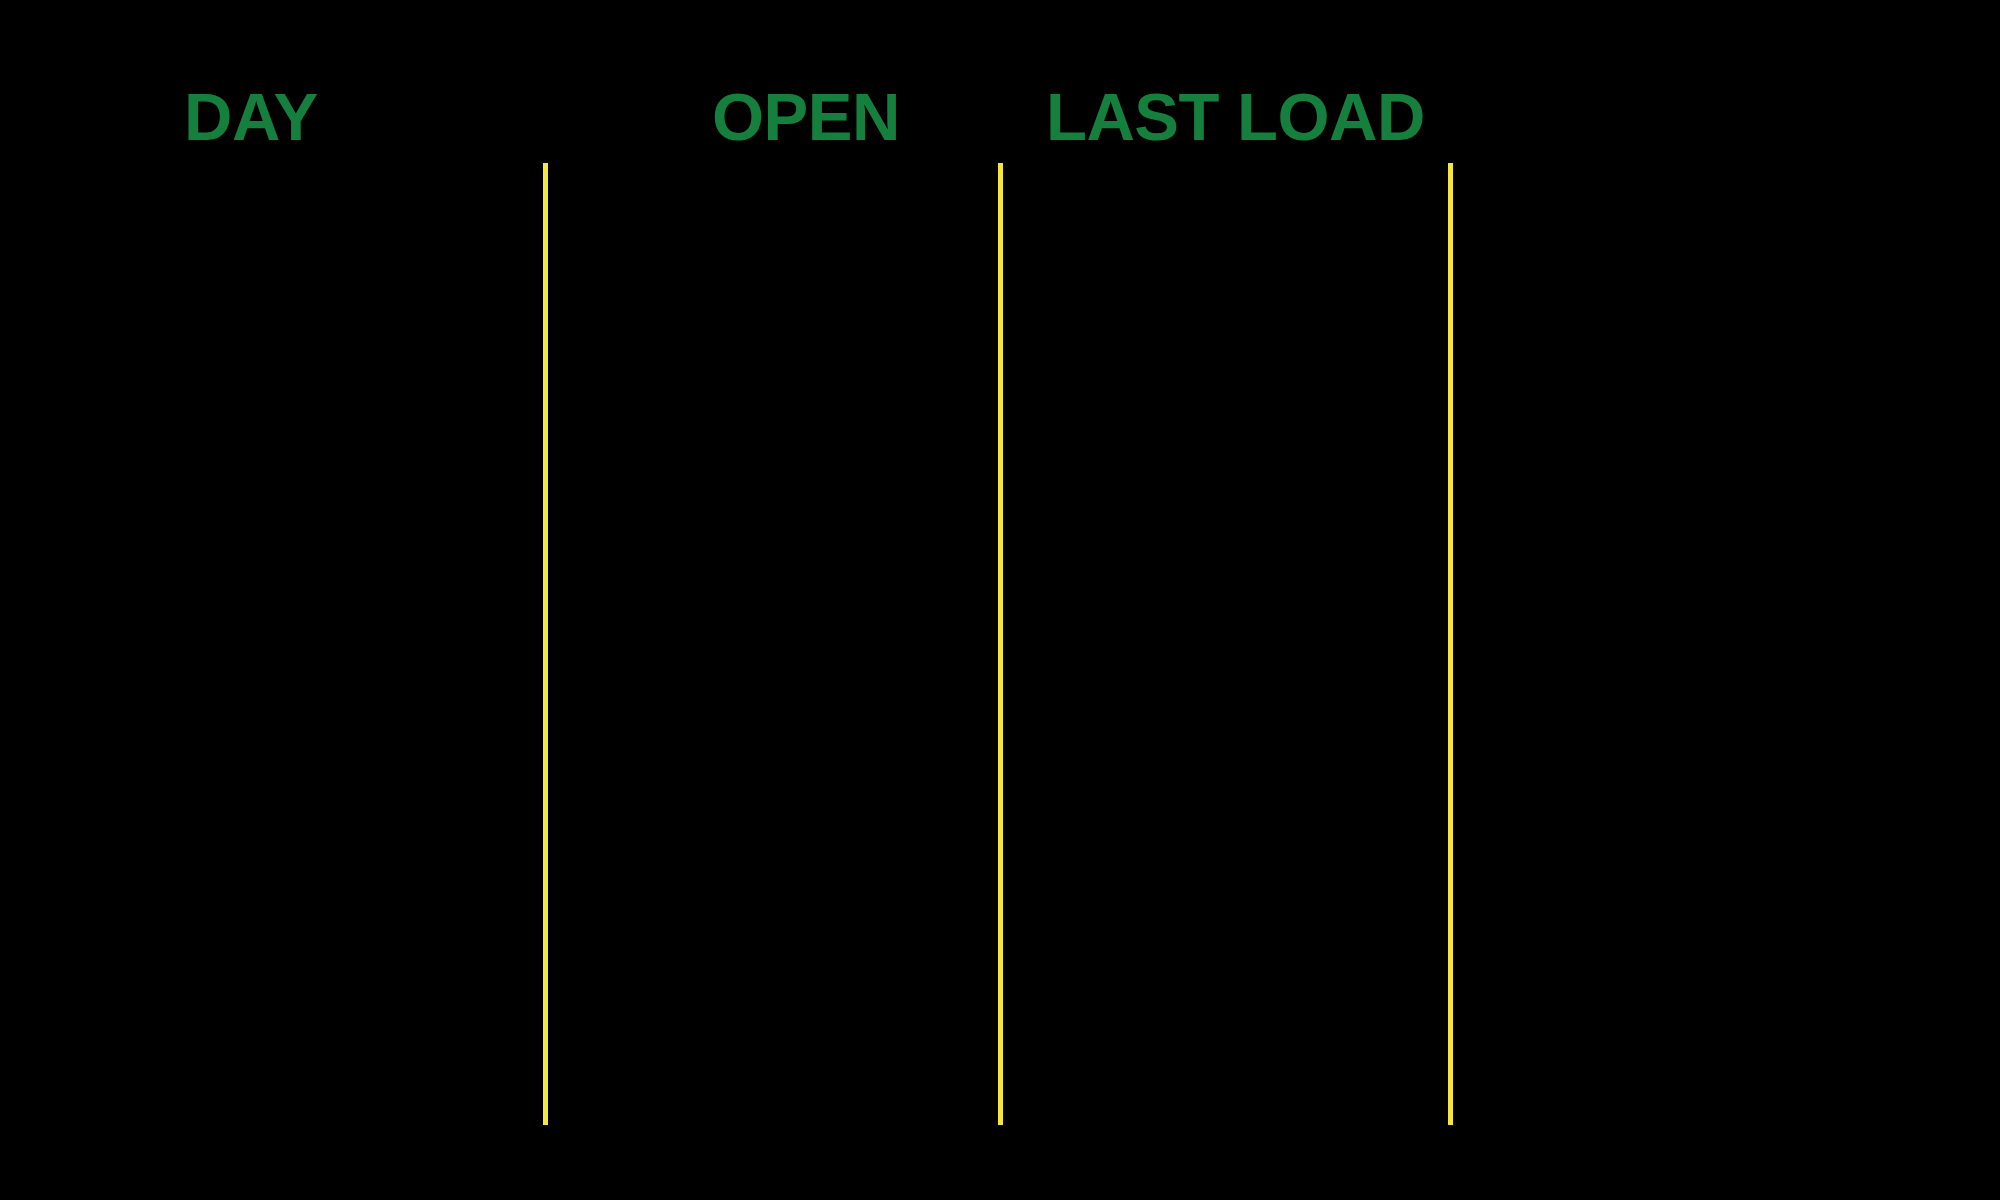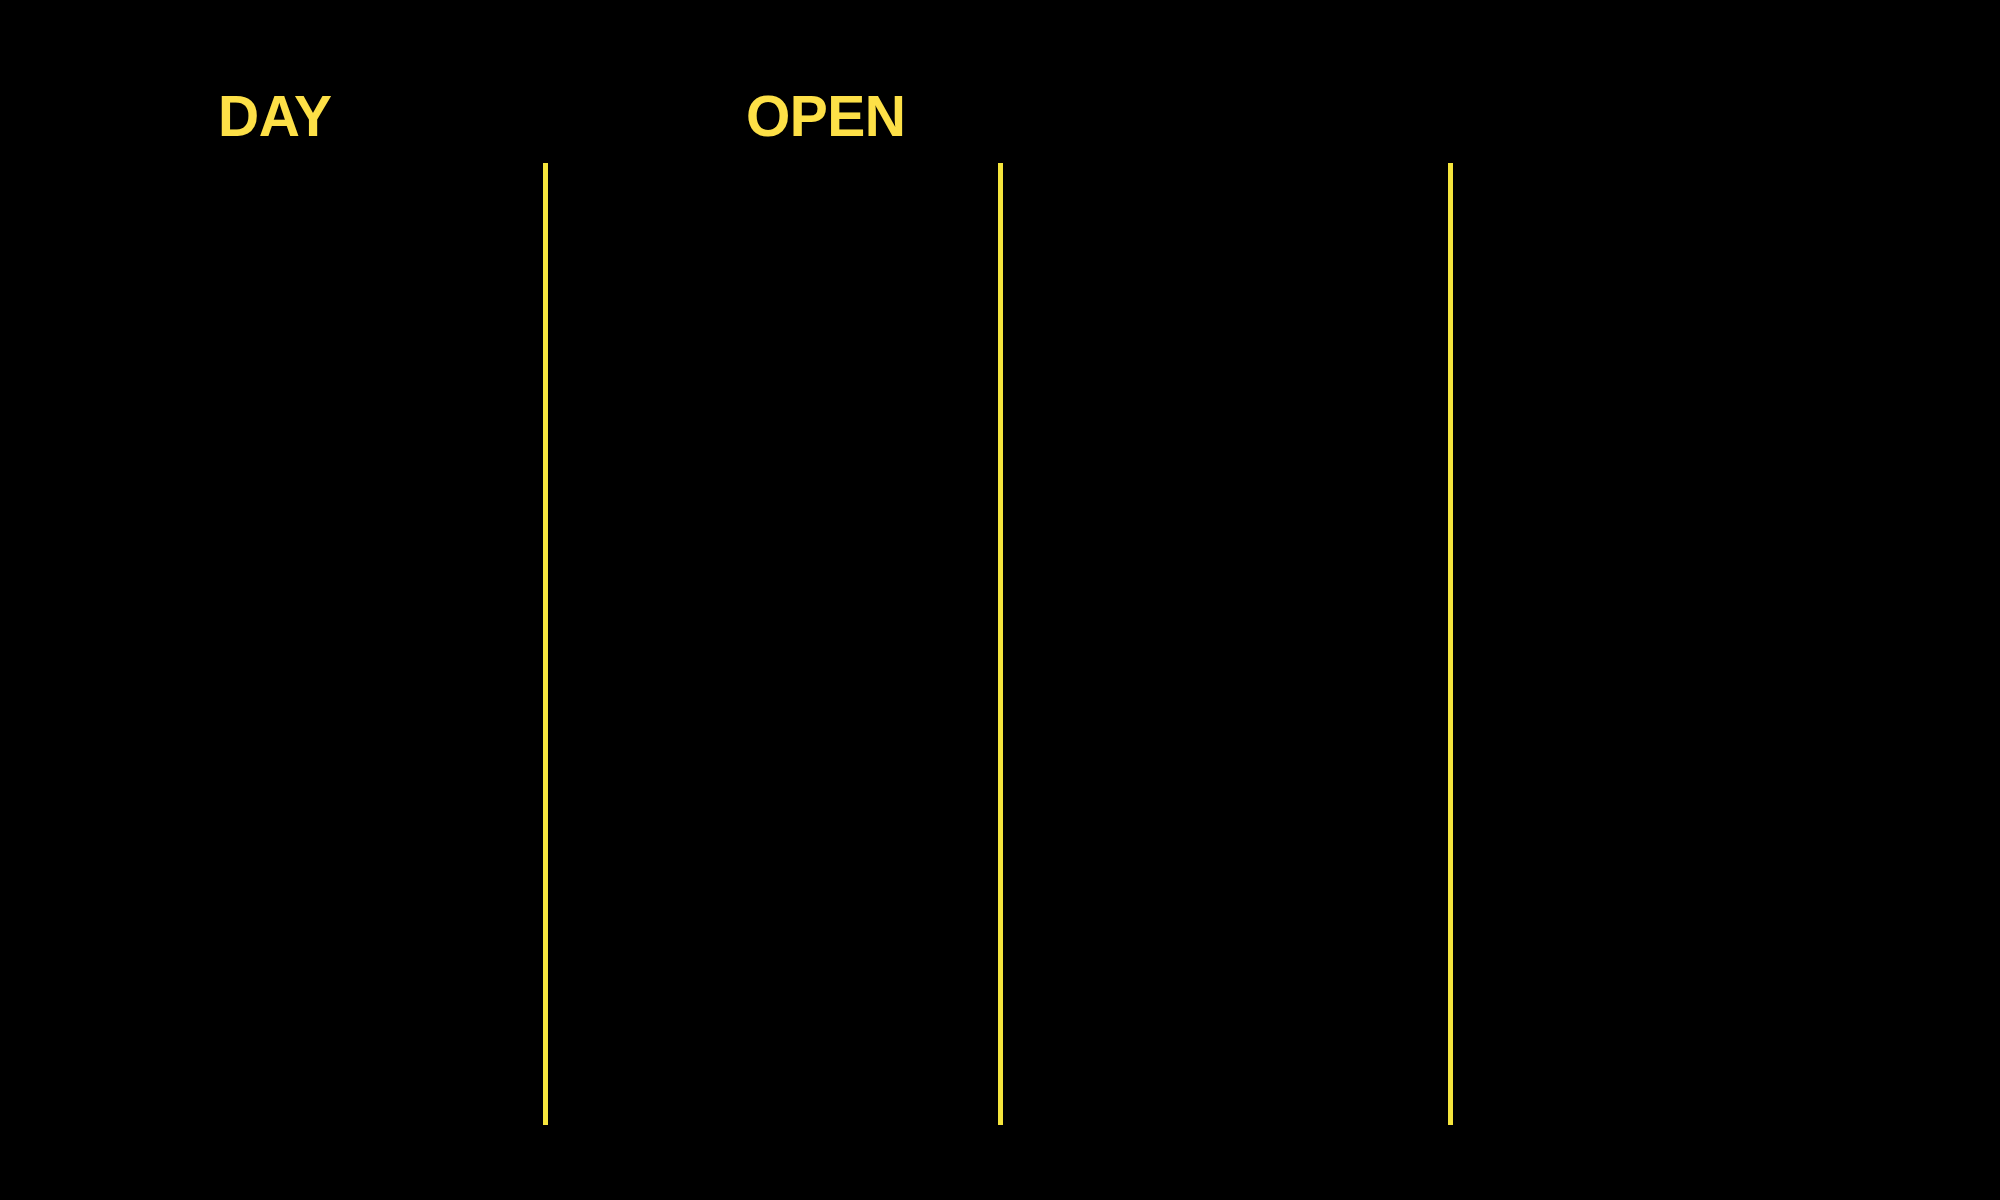--- a/index.html
+++ b/index.html
@@ -20,29 +20,28 @@
   
   .header-row {
     position: absolute;
     left: 0;
     top: 0;
     width: 2000px;
     height: 163px;
   }
   .col-header {
     position: absolute;
-    color: #fde047;
+    color: #15803d;
     font-family: "Liberation Sans", sans-serif;
     font-weight: bold;
-    font-size: 57px;
+    font-size: 67px;
     line-height: 57px;
     letter-spacing: -0.5px;
     white-space: nowrap;
     text-transform: uppercase;
-    margin-left: 34px;
   }
   .col-header.h-day      { left: 184px;  top: 88px; }
   .col-header.h-open     { left: 712px;  top: 88px; }
   .col-header.h-lastload { left: 1046px; top: 88px; }
   .col-header.h-closed   { left: 1543px; top: 88px; }
 
   
   .divider {
     position: absolute;
     top: 163px;
@@ -69,20 +68,21 @@
   .row-list { margin: 0; padding: 0; list-style: none; }
 </style>
 </head>
 <body>
 
 <div id="board">
 
   <div class="header-row">
     <div class="col-header h-day">DAY</div>
     <div class="col-header h-open">OPEN</div>
+    <div class="col-header h-lastload">LAST LOAD</div>
   </div>
 
   <div class="col-body b-day">
     <ul class="row-list"></ul>
   </div>
   <div class="col-body b-open">
     <ul class="row-list"></ul>
   </div>
   <div class="col-body b-lastload">
     <ul class="row-list"></ul>

